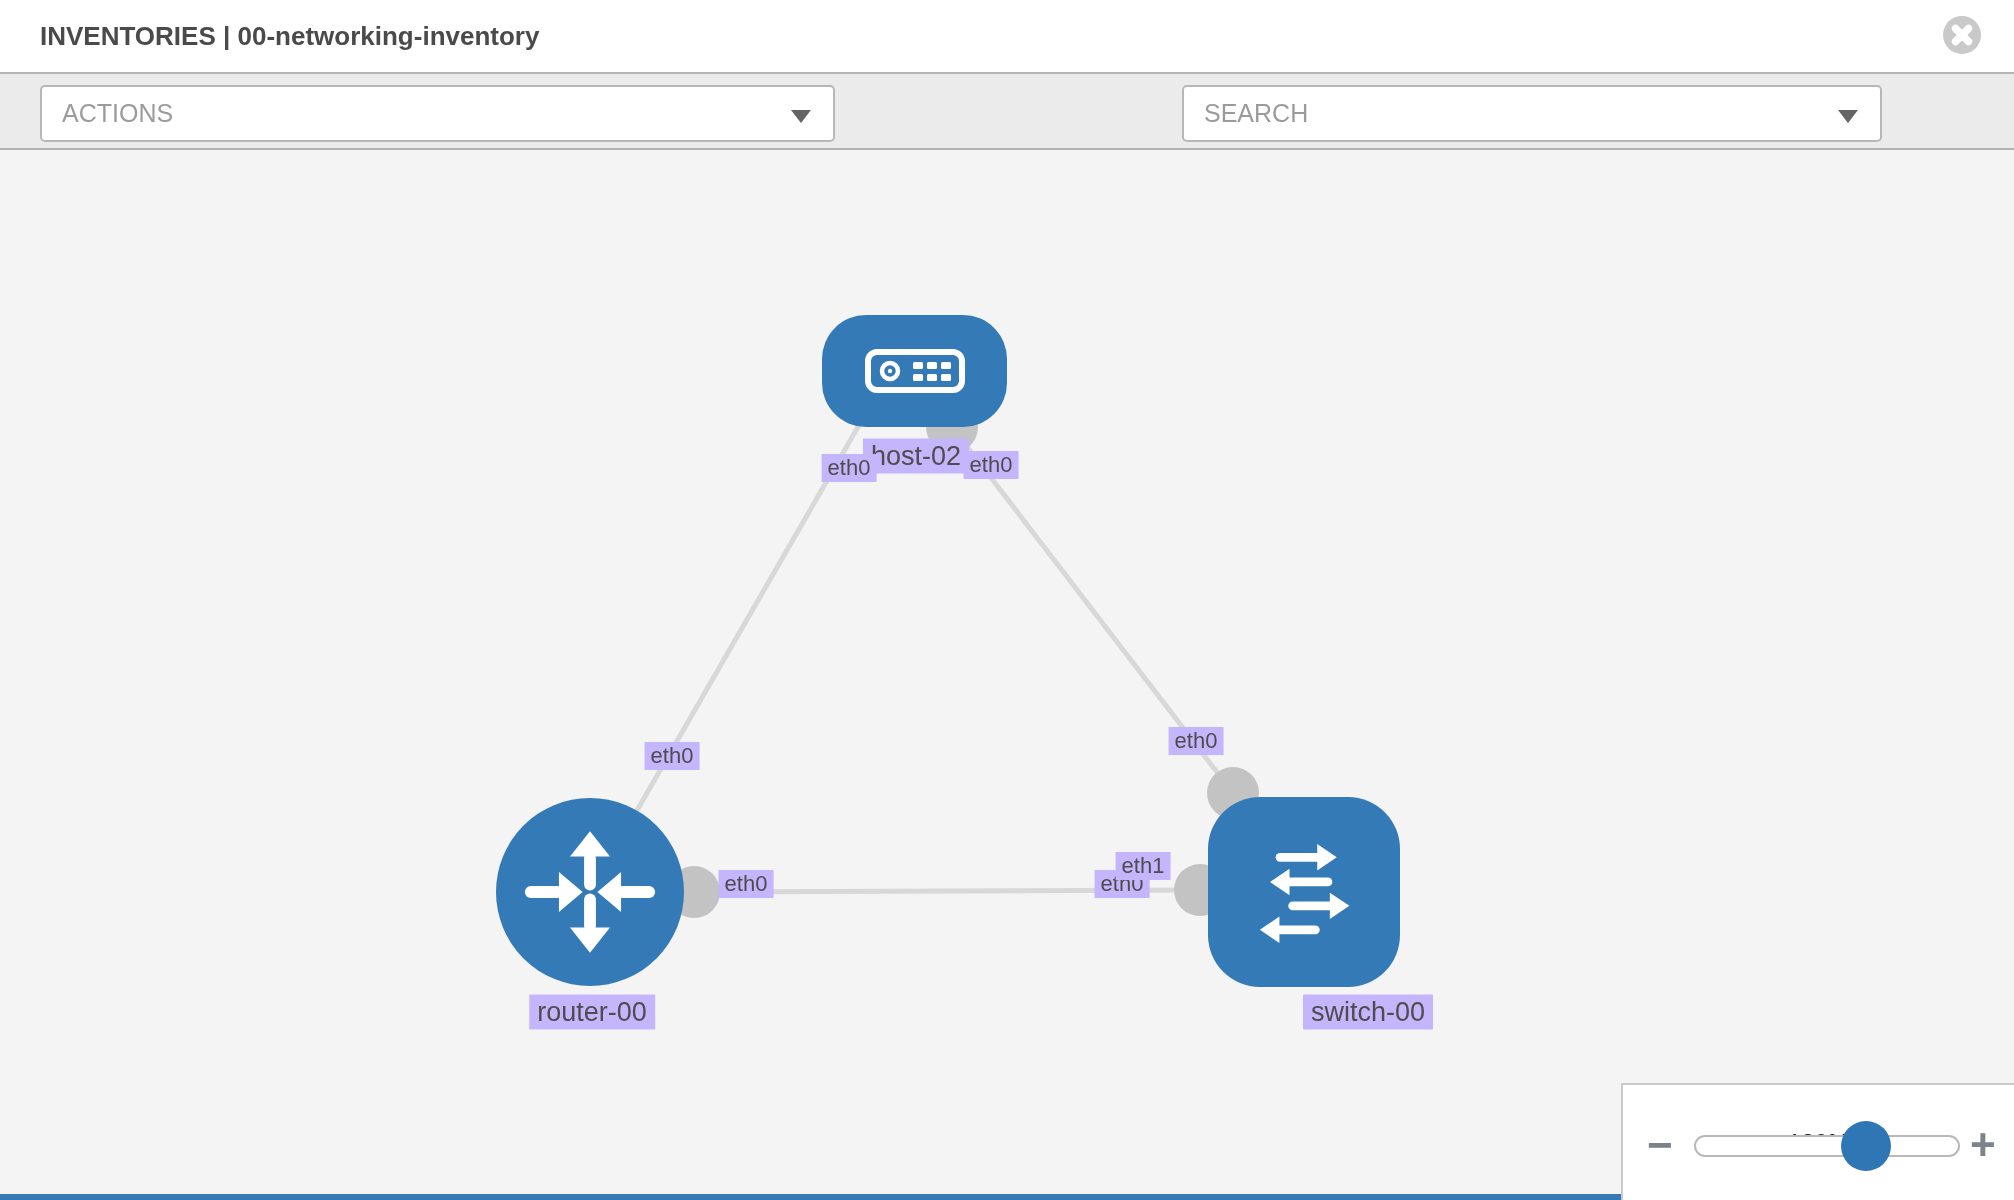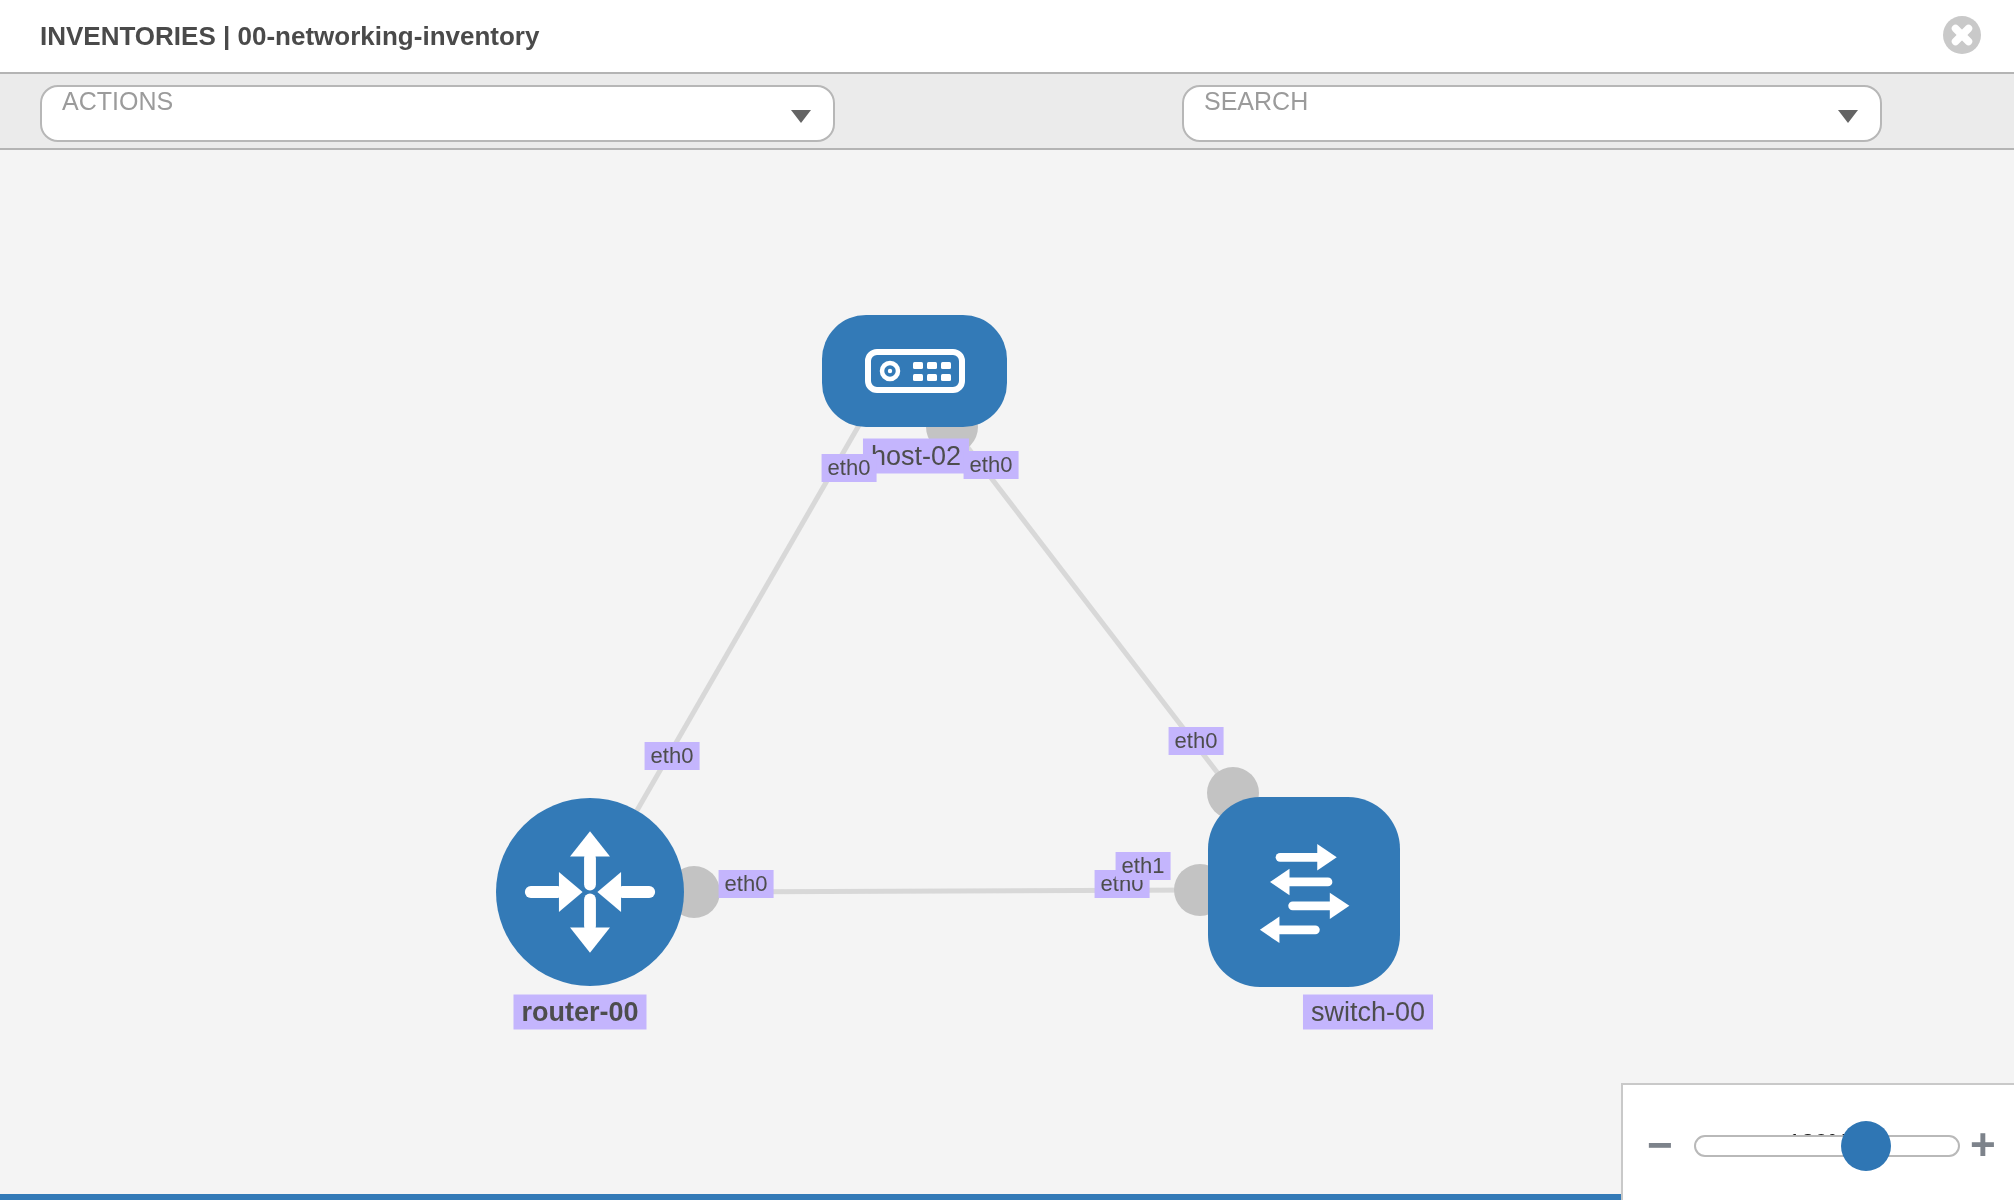--- a/index.html
+++ b/index.html
@@ -10,21 +10,21 @@
   
   .header{position:absolute;left:0;top:0;width:2014px;height:64px;background:#fff;}
   .title{position:absolute;left:40px;top:36px;transform:translateY(-50%);
     font-size:26px;font-weight:bold;color:#4a4a4a;margin:0;white-space:nowrap;}
   .close-btn{position:absolute;right:33px;top:16px;width:38px;height:38px;border-radius:50%;
     background:#c9c9c9;cursor:pointer;}
   
   .toolbar{position:absolute;left:0;top:72px;width:2014px;height:78px;background:#ebebeb;
     border-top:2px solid #b4b4b4;border-bottom:2px solid #b4b4b4;box-sizing:border-box;}
   .select{position:absolute;top:11px;height:57px;background:#fff;border:2px solid #b7b7b7;
-    border-radius:18px;box-sizing:border-box;display:flex;
+    border-radius:5px;box-sizing:border-box;display:flex;align-items:center;
     color:#9b9b9b;font-size:25px;cursor:pointer;}
   .select-actions{left:40px;width:795px;padding-left:20px;}
   .select-search{left:1182px;width:700px;padding-left:20px;}
   .caret{position:absolute;right:22px;top:50%;transform:translateY(-30%);
     width:0;height:0;border-left:10px solid transparent;border-right:10px solid transparent;
     border-top:13px solid #646464;}
   .tool-icon{position:absolute;top:95px;width:40px;height:40px;cursor:pointer;}
   .tool-icon.wrench{left:1043px;}
   .tool-icon.key{left:1111px;}
   
@@ -33,21 +33,21 @@
   .node{position:absolute;background:#337ab7;display:flex;align-items:center;justify-content:center;z-index:2;cursor:pointer;}
   .node-host{left:822px;top:165px;width:185px;height:112px;border-radius:44px;}
   .node-router{left:496px;top:648px;width:188px;height:188px;border-radius:50%;}
   .node-switch{left:1208px;top:647px;width:192px;height:190px;border-radius:52px;}
   .chip{position:absolute;transform:translate(-50%,-50%);background:#c4b5fd;color:#4d4d4d;
     padding:2px 8px;font-size:27px;white-space:nowrap;z-index:4;}
   .chip.sm{font-size:22px;padding:1px 6px;z-index:4;}
   .chip.back{z-index:3;}
   
   .chip-host      {left:916px; top:306px;}
-  .chip-router    {left:580px; top:862px;font-weight:bold;}
+  .chip-router    {left:592px; top:862px;}
   .chip-switch    {left:1368px;top:862px;}
   .chip-if-hl     {left:849px; top:318px;}
   .chip-if-hr     {left:991px; top:315px;}
   .chip-if-rt     {left:672px; top:606px;}
   .chip-if-st     {left:1196px;top:591px;}
   .chip-if-rr     {left:746px; top:734px;}
   .chip-if-midb   {left:1122px;top:734px;}
   .chip-if-midf   {left:1143px;top:716px;}
   
   .bottom-strip{position:absolute;left:0;bottom:0;width:1621px;height:6px;background:#337ab7;z-index:5;}

